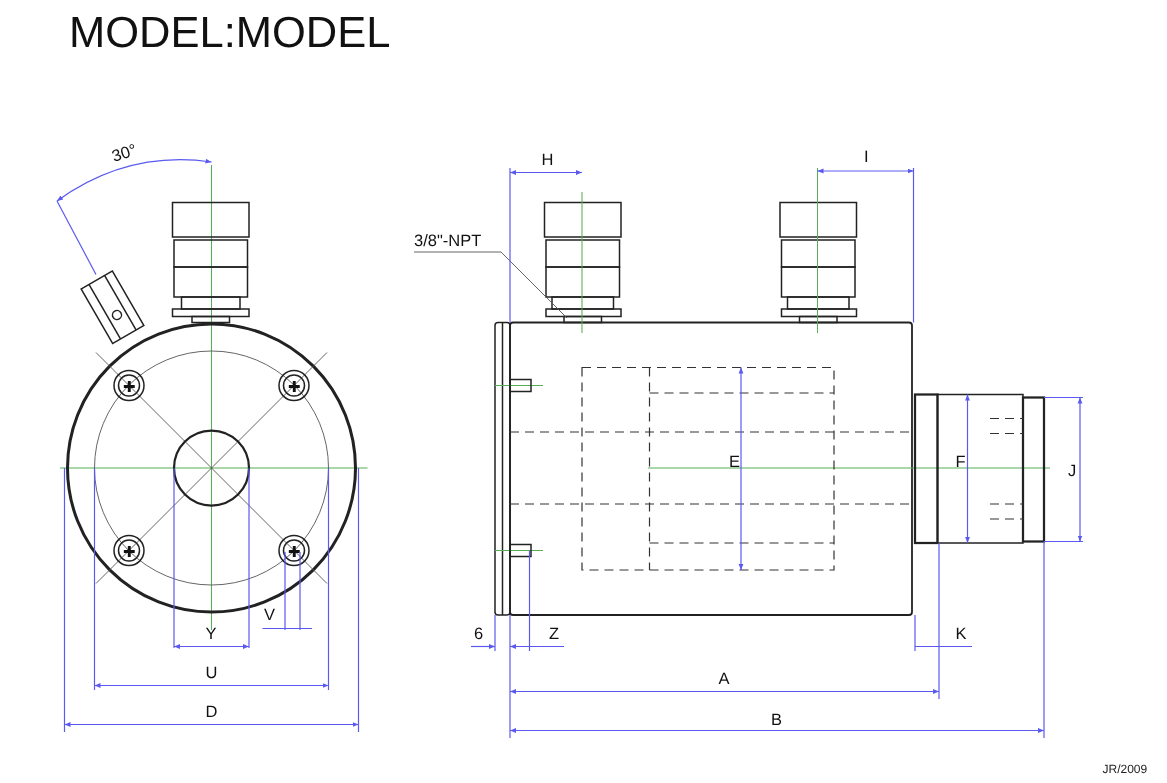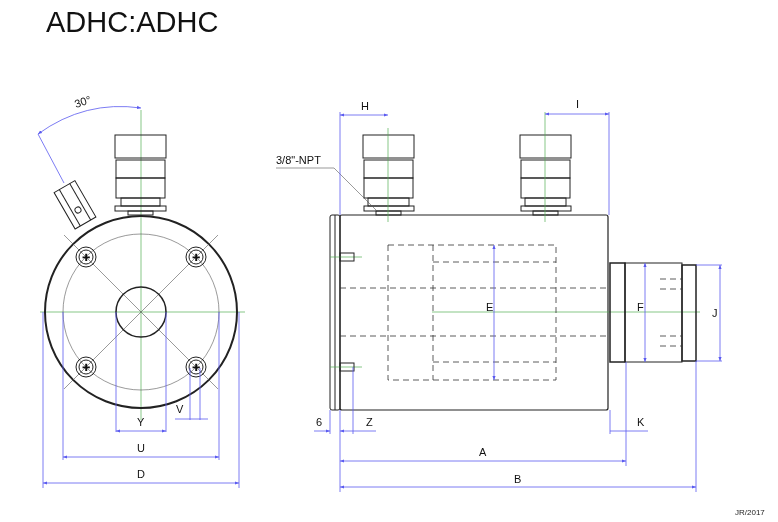--- a/index.html
+++ b/index.html
@@ -11,22 +11,22 @@
   .obj { stroke:#222; fill:none; stroke-width:1; }
   .thick { stroke:#222; fill:none; stroke-width:2; }
   .thin { stroke:#555; fill:none; stroke-width:0.6; }
   .dim { stroke:#5a5af0; fill:none; stroke-width:0.8; }
   .cen { stroke:#55b055; fill:none; stroke-width:0.7; }
   .hid { stroke:#333; fill:none; stroke-width:0.8; stroke-dasharray:6 4; }
 </style>
 </head>
 <body>
 
-<div id="title">ADHC:ADHC</div>
-<div id="credit">JR/2017</div>
+<div id="title">MODEL:MODEL</div>
+<div id="credit">JR/2009</div>
 
 <svg width="778" height="522" viewBox="0 0 778 522">
   <defs>
     <marker id="ar" markerWidth="6" markerHeight="6" refX="5" refY="3" orient="auto-start-reverse">
       <path d="M0,1 L5,3 L0,5" fill="#5a5af0"></path>
     </marker>
   </defs>
 
   <g>
 

